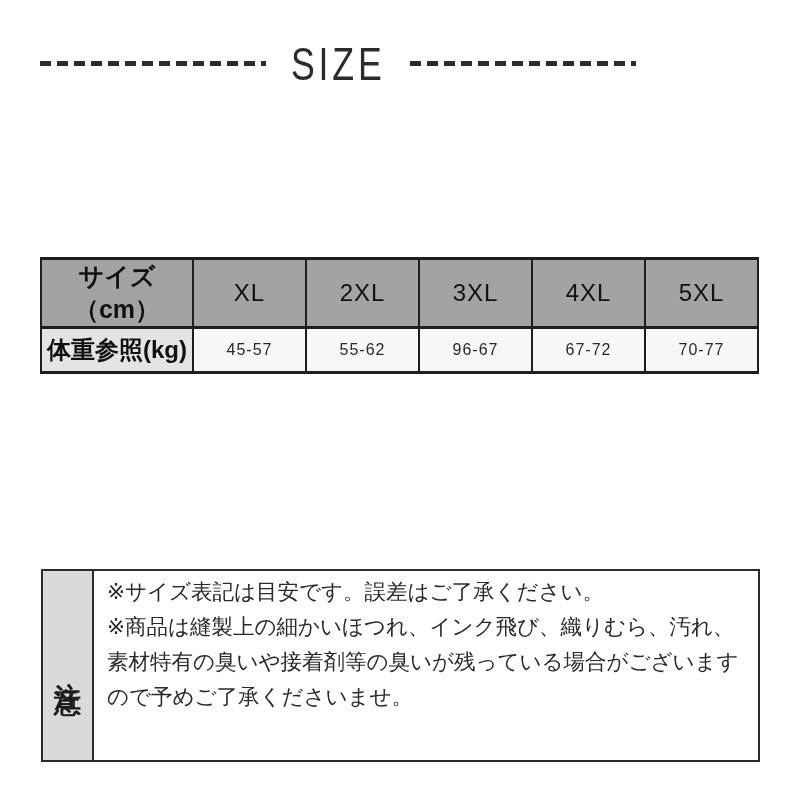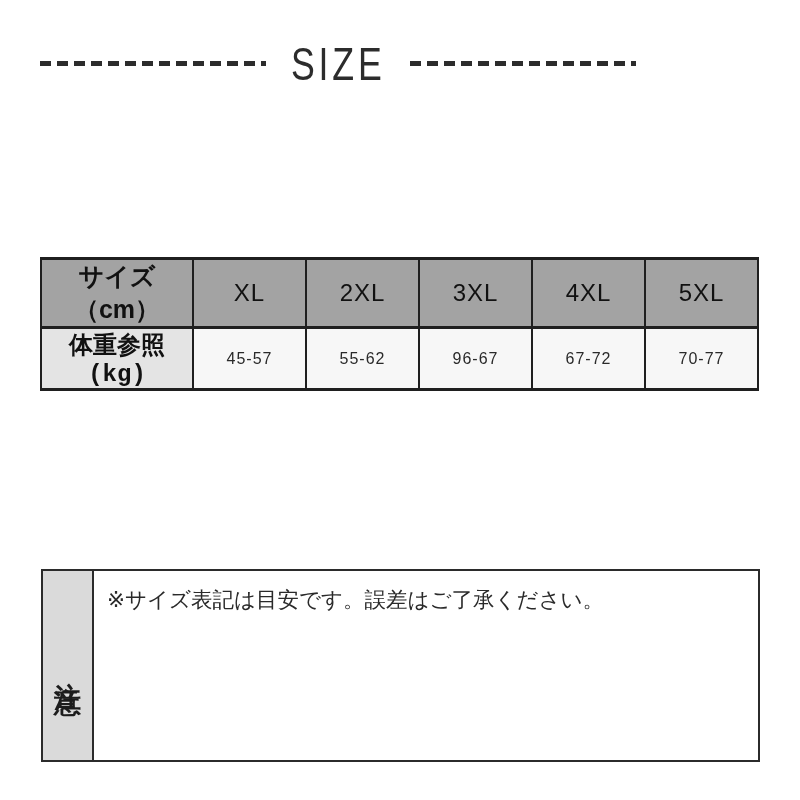--- a/index.html
+++ b/index.html
@@ -56,39 +56,39 @@
   tr.head th.label{font-size:25px;font-weight:700;}
   tr.head th.size{font-size:24px;font-weight:500;letter-spacing:1px;}
   tr.data td{
     height:45px;
     background:var(--table-cell-bg);
     border-bottom-width:3px;
     font-size:16px;color:#2a2a2a;letter-spacing:1px;
   }
   tr.data td.label{
     background:var(--table-label-bg);
-    font-size:24px;font-weight:700;color:#111111;letter-spacing:0;font-family:Liberation Mono, monospace;
+    font-size:24px;font-weight:700;color:#111111;letter-spacing:0;
   }
 
   
   .notice-box{
     position:absolute;left:41px;top:569px;width:719px;height:193px;
     border:2px solid #2b2b2b;background:#ffffff;
     display:flex;align-items:stretch;
   }
   .notice-label{
     width:51px;flex:0 0 51px;
     background:var(--notice-label-bg);
     border-right:2px solid #2b2b2b;
     display:flex;align-items:center;justify-content:center;
     writing-mode:vertical-rl;text-orientation:upright;
     font-size:27px;font-weight:600;letter-spacing:6px;color:#1c1c1c;
   }
   .notice-text{
-    flex:1;padding:12px 10px 0 13px;
+    flex:1;padding:4px 10px 0 13px;
     font-size:21.5px;line-height:35px;color:#2a2a2a;
   }
   .note{margin:0;max-width:648px;}
 </style>
 </head>
 <body>
 
 <div class="canvas">
 
   <header class="title-row">
@@ -125,16 +125,17 @@
           <td>70-77</td>
         </tr>
       </tbody>
     </table>
   </section>
 
   <section class="notice-box">
     <div class="notice-label">注意</div>
     <div class="notice-text">
       <p class="note">※サイズ表記は目安です。誤差はご了承ください。</p>
+      <p class="note">※商品は縫製上の細かいほつれ、インク飛び、織りむら、汚れ、素材特有の臭いや接着剤等の臭いが残っている場合がございますので予めご了承くださいませ。</p>
     </div>
   </section>
 
 </div>
 
 </body></html>

